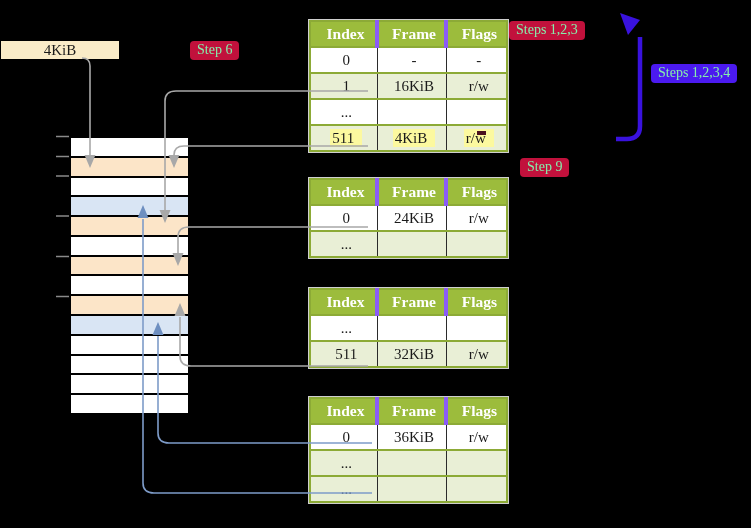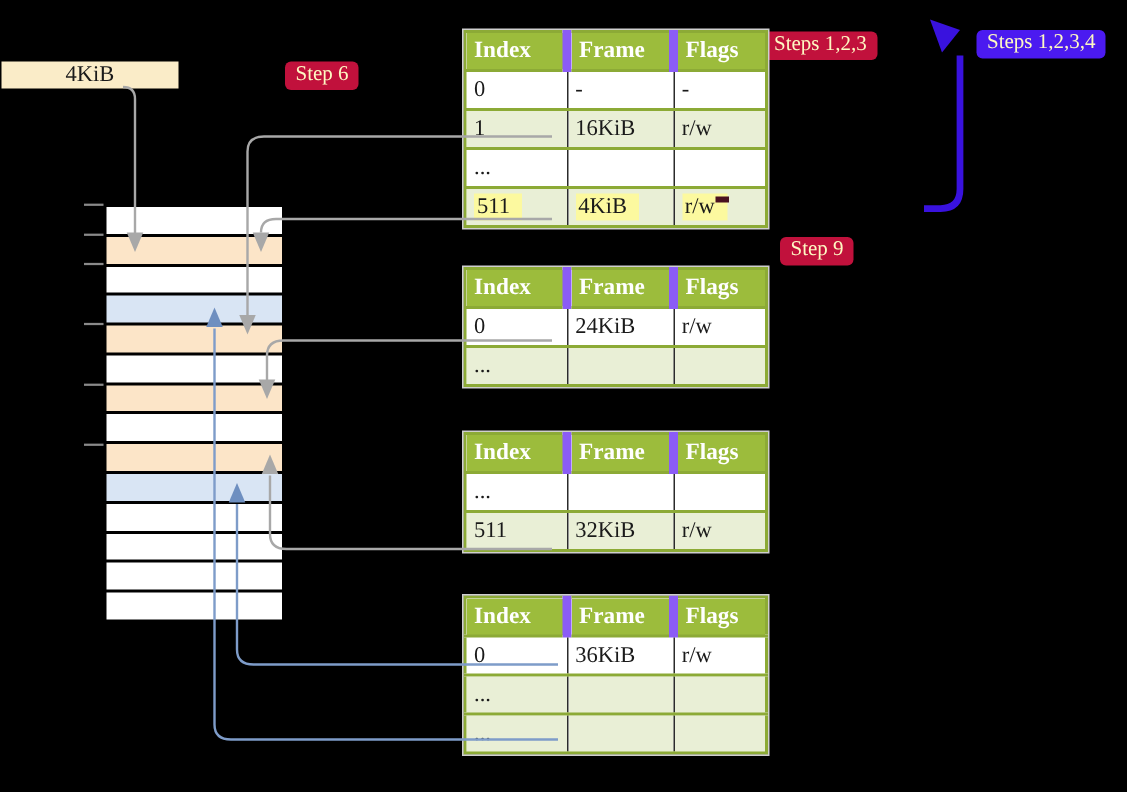--- a/index.html
+++ b/index.html
@@ -9,47 +9,47 @@
   }
   
   .pagebox{
     position:absolute;left:1px;top:41px;width:118px;height:18px;
     background:var(--page-box-bg,#faecc8);color:#1a1a1a;
     display:flex;align-items:center;justify-content:center;
     font-size:15px;
   }
   
   .badge{
-    position:absolute;color:#fef9c3;font-size:14px;line-height:1;
+    position:absolute;color:#86efac;font-size:14px;line-height:1;
     padding:2px 7px 3px 7px;border-radius:4px;white-space:nowrap;
   }
   .badge.crimson{background:var(--badge-crimson,#c1113c);}
-  .badge.violet{background:var(--badge-violet,#4b1af0);}
+  .badge.violet{background:var(--badge-violet,#4b1af0);margin-top:44px;}
   #badge-step0{left:190px;top:41px;}
   #badge-steps123{left:509px;top:21px;}
   #badge-steps1234{left:651px;top:20px;}
   #badge-step4{left:520px;top:158px;}
   
   .pt{position:absolute;left:309px;}
   #pt0{top:20px;} #pt1{top:178px;} #pt2{top:288px;} #pt3{top:397px;}
   .pt table{
     border-collapse:collapse;table-layout:fixed;width:172px;
     border:2px solid var(--table-border,#8caa36);
     outline:1px solid #cfcfcf;
     background:#fff;
   }
-  .pt th,.pt td{height:24px;padding:0 0 0 5px;text-align:left;vertical-align:middle;overflow:hidden;}
+  .pt th,.pt td{height:24px;padding:0 0 0 5px;text-align:center;vertical-align:middle;overflow:hidden;}
   .pt th:nth-child(1),.pt td:nth-child(1){width:59px;}
   .pt th:nth-child(2),.pt td:nth-child(2){width:60px;}
   .pt th:nth-child(3),.pt td:nth-child(3){width:53px;}
   .pt th{
     background:var(--table-header-bg,#9cbc3c);color:#fff;font-weight:bold;
     font-size:15.5px;border-bottom:2px solid var(--table-border,#8caa36);
   }
-  .pt th + th{border-left:6px solid #8b5cf6;margin-left:39px;}
+  .pt th + th{border-left:4px solid #8b5cf6;margin-left:39px;}
   .pt td{font-size:15px;color:#1a1a1a;}
   .pt td + td{border-left:1.5px solid #2b2b2b;}
   .pt tbody tr + tr{border-top:2px solid var(--table-border,#8caa36);}
   .pt tbody tr.alt{background:var(--table-row-alt,#e9efd6);}
   .pt .hl{background:var(--highlight-yellow,#fcf99f);padding:1px 8px 1px 2px;}
   
   .strip{
     position:absolute;left:69px;top:136px;width:121px;height:279px;
     background:#000;border:2px solid #000;box-sizing:border-box;
     display:flex;flex-direction:column;gap:2px;

